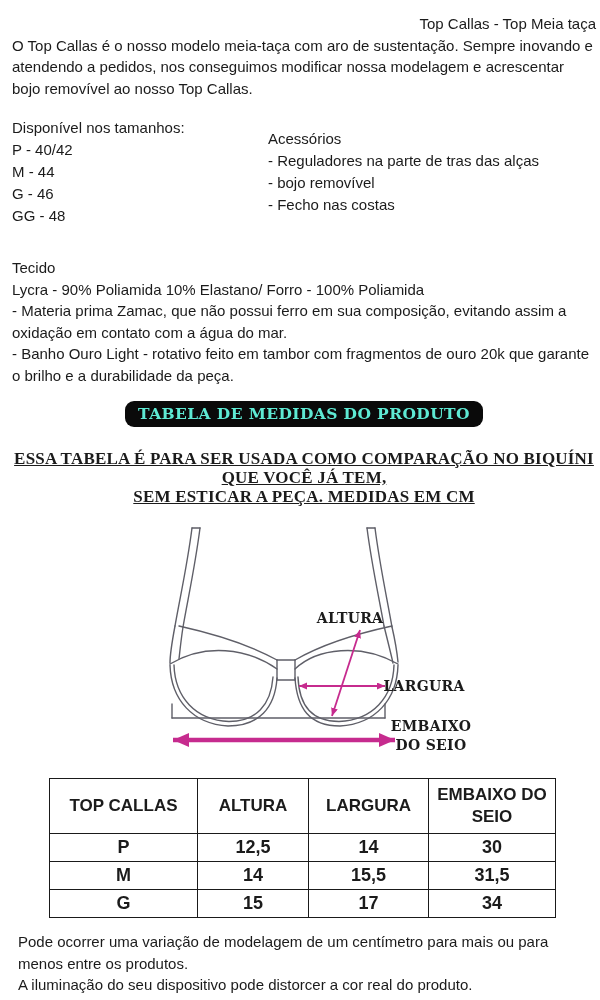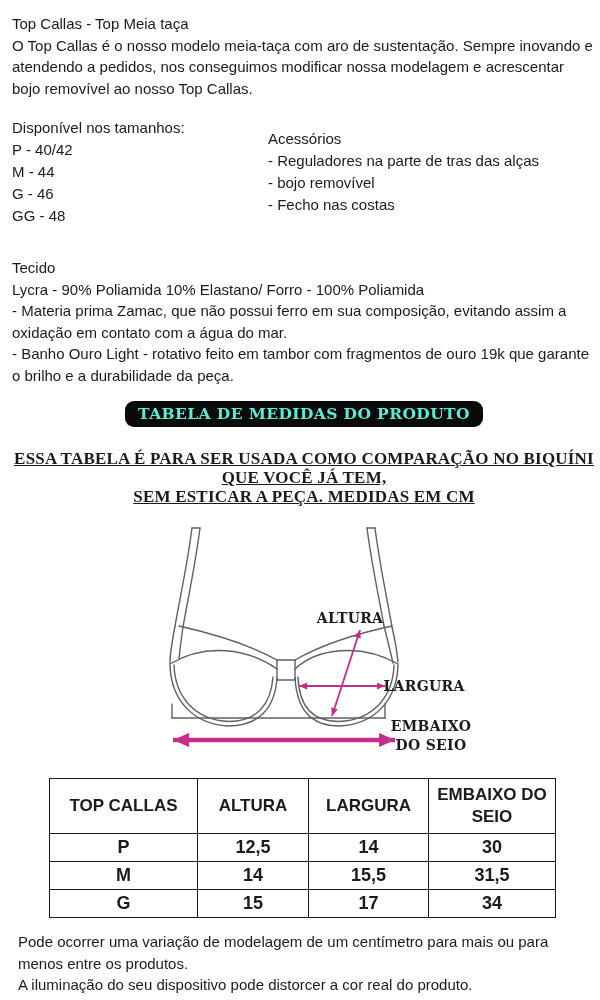--- a/index.html
+++ b/index.html
@@ -1,19 +1,19 @@
 <!DOCTYPE html>
 <html><head>
 <meta charset="utf-8">
 <style>
   html,body{margin:0;padding:0;background:#ffffff;}
   body{width:600px;height:1000px;overflow:hidden;}
   .page{box-sizing:border-box;width:600px;height:1000px;padding:13px 4px 0 12px;
         font-family:"Liberation Sans",sans-serif;font-size:15px;line-height:21.5px;color:#1b1b1b;}
-  .intro-title{white-space:pre-wrap;}
+  .intro-title{white-space:pre-wrap;text-align:right;}
   .cols{display:flex;margin-top:18px;line-height:22px;align-items:center;}
   .col-left{width:256px;flex:0 0 256px;}
   .col-right{flex:1;}
   .fabric{margin-top:30px;}
   .badge-wrap{text-align:center;margin-top:15px;}
   .badge{display:inline-block;background:#0a0a0a;color:#5eead4;
          font-family:"DejaVu Serif",serif;font-weight:bold;font-size:15.5px;line-height:20px;
          padding:3px 13px;border-radius:9px;letter-spacing:.4px;}
   .note{margin-top:22px;text-align:center;font-family:"Liberation Serif",serif;
         font-weight:bold;font-size:17px;line-height:19px;letter-spacing:.2px;}
@@ -52,21 +52,21 @@
       <div>- Reguladores na parte de tras das alças</div>
       <div>- bojo removível</div>
       <div>- Fecho nas costas</div>
     </div>
   </div>
 
   <div class="fabric">
     <div>Tecido</div>
     <div>Lycra - 90% Poliamida 10% Elastano/ Forro - 100% Poliamida</div>
     <div>- Materia prima Zamac, que não possui ferro em sua composição, evitando assim a oxidação em contato com a água do mar.</div>
-    <div>- Banho Ouro Light - rotativo feito em tambor com fragmentos de ouro 19k que garante o brilho e a durabilidade da peça.</div>
+    <div>- Banho Ouro Light - rotativo feito em tambor com fragmentos de ouro 20k que garante o brilho e a durabilidade da peça.</div>
   </div>
 
   <div class="badge-wrap">
     <span class="badge">TABELA DE MEDIDAS DO PRODUTO</span>
   </div>
 
   <div class="note">
     <div>ESSA TABELA É PARA SER USADA COMO COMPARAÇÃO NO BIQUÍNI QUE VOCÊ JÁ TEM,</div>
     <div>SEM ESTICAR A PEÇA. MEDIDAS EM CM</div>
   </div>

